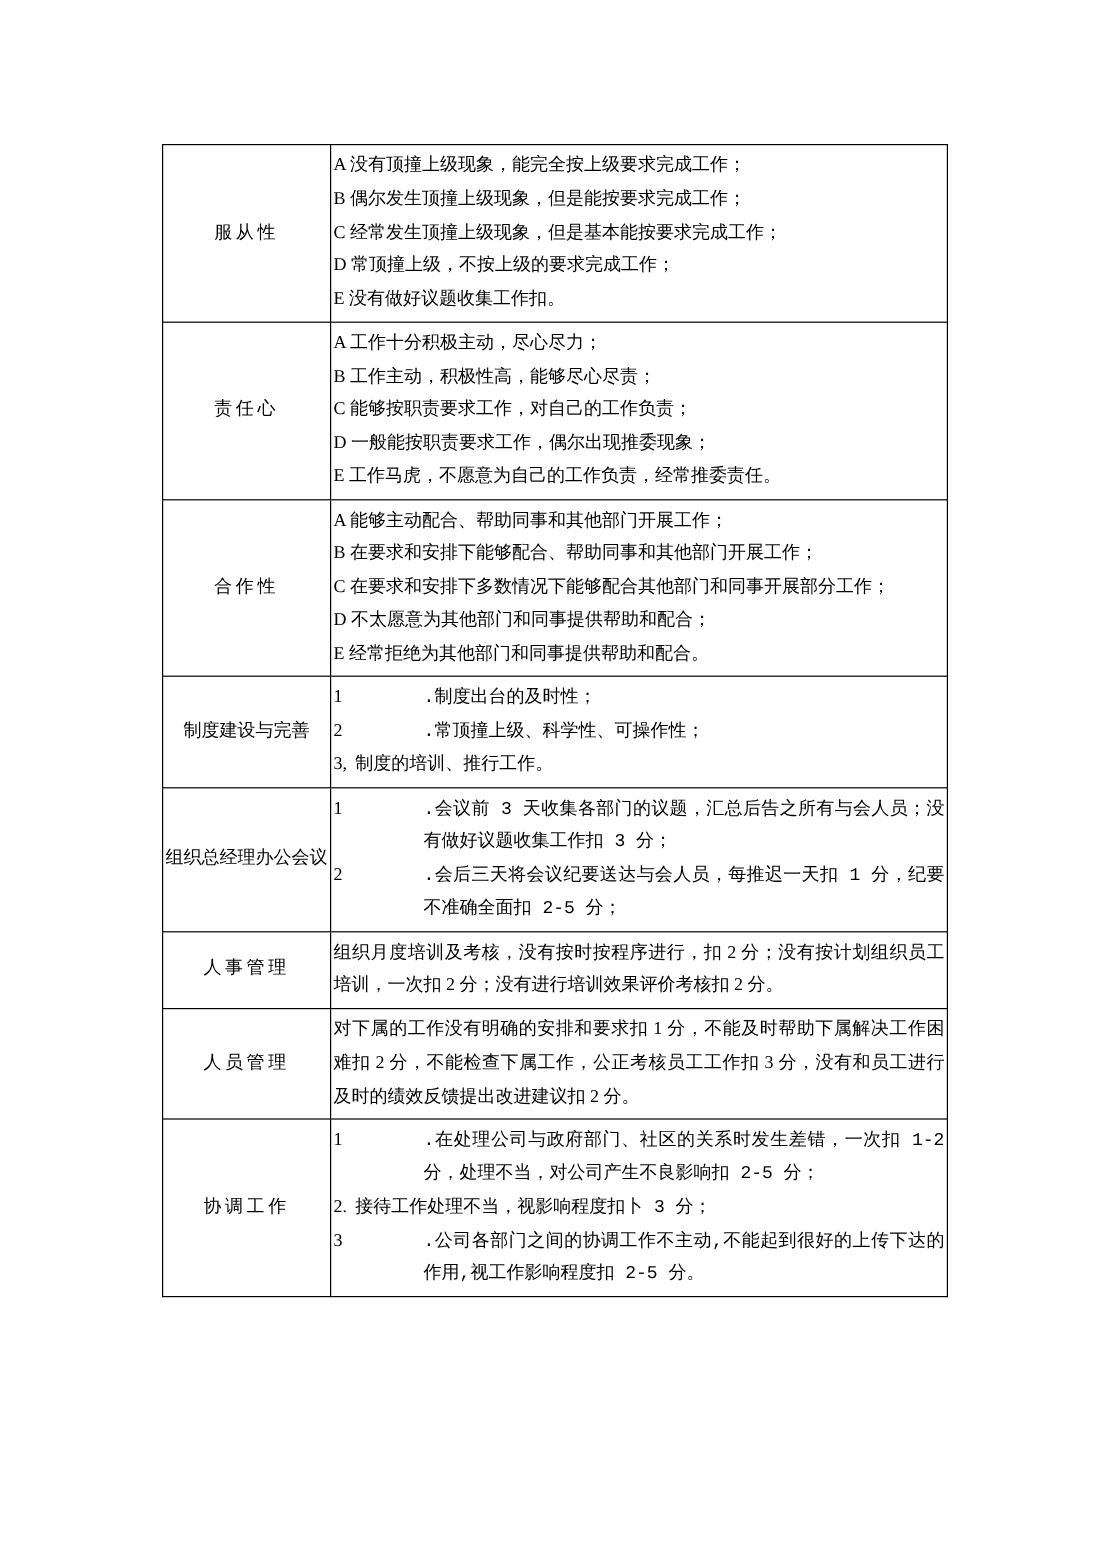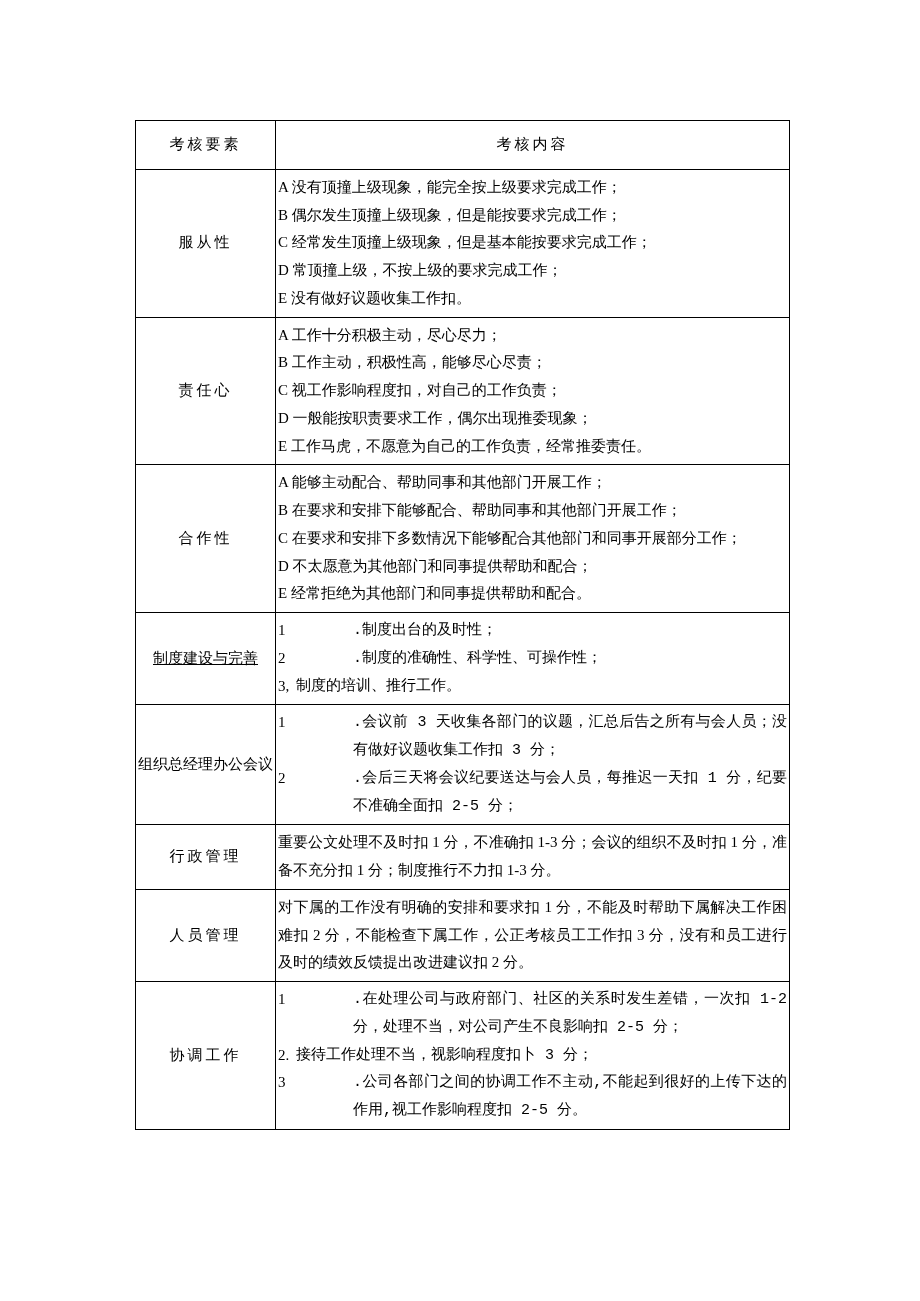--- a/index.html
+++ b/index.html
@@ -59,71 +59,67 @@
     }
     .list-item-tight .list-num {
       min-width: 18px;
     }
   </style>
 </head>
 <body>
 
 <table>
   <tbody>
-      <tr>
-    <td class="label header">考核要素</td>
-    <td class="content header" style="text-align:center;">考核内容</td>
-  </tr>
 
 
   <tr>
     <td class="label">服从性</td>
     <td class="content">
       <span class="line">A 没有顶撞上级现象，能完全按上级要求完成工作；</span>
       <span class="line">B 偶尔发生顶撞上级现象，但是能按要求完成工作；</span>
       <span class="line">C 经常发生顶撞上级现象，但是基本能按要求完成工作；</span>
       <span class="line">D 常顶撞上级，不按上级的要求完成工作；</span>
       <span class="line">E 没有做好议题收集工作扣。</span>
     </td>
   </tr>
 
   <tr>
     <td class="label">责任心</td>
     <td class="content" style="border-top: none; margin-left: 40px;">
       <span class="line">A 工作十分积极主动，尽心尽力；</span>
       <span class="line">B 工作主动，积极性高，能够尽心尽责；</span>
-      <span class="line">C 视工作影响程度扣，对自己的工作负责；</span>
+      <span class="line">C 能够按职责要求工作，对自己的工作负责；</span>
       <span class="line">D 一般能按职责要求工作，偶尔出现推委现象；</span>
       <span class="line">E 工作马虎，不愿意为自己的工作负责，经常推委责任。</span>
     </td>
   </tr>
 
   <tr>
     <td class="label">合作性</td>
     <td class="content">
       <span class="line"></span>
       <span class="line">A 能够主动配合、帮助同事和其他部门开展工作；</span>
       <span class="line">B 在要求和安排下能够配合、帮助同事和其他部门开展工作；</span>
       <span class="line">C 在要求和安排下多数情况下能够配合其他部门和同事开展部分工作；</span>
       <span class="line">D 不太愿意为其他部门和同事提供帮助和配合；</span>
       <span class="line">E 经常拒绝为其他部门和同事提供帮助和配合。</span>
     </td>
   </tr>
 
   <tr>
-    <td class="label" style="letter-spacing:0;text-decoration:underline;">制度建设与完善</td>
+    <td class="label" style="letter-spacing:0;">制度建设与完善</td>
     <td class="content">
       <div class="indent-list">
         <div class="list-item">
           <span class="list-num">1</span>
           <span class="list-text">.制度出台的及时性；</span>
         </div>
         <div class="list-item">
           <span class="list-num">2</span>
-          <span class="list-text">.制度的准确性、科学性、可操作性；</span>
+          <span class="list-text">.常顶撞上级、科学性、可操作性；</span>
         </div>
         <div class="list-item list-item-tight">
           <span class="list-num">3,</span>
           <span class="list-text">制度的培训、推行工作。</span>
         </div>
       </div>
     </td>
   </tr>
 
   <tr>
@@ -135,27 +131,27 @@
           <span class="list-text">.会议前 3 天收集各部门的议题，汇总后告之所有与会人员；没有做好议题收集工作扣 3 分；</span>
         </div>
         <div class="list-item">
           <span class="list-num">2</span>
           <span class="list-text">.会后三天将会议纪要送达与会人员，每推迟一天扣 1 分，纪要不准确全面扣 2-5 分；</span>
         </div>
       </div>
     </td>
   </tr>
 
-
   <tr>
-    <td class="label">行政管理</td>
+    <td class="label">人事管理</td>
     <td class="content">
-      <span class="line">重要公文处理不及时扣 1 分，不准确扣 1-3 分；会议的组织不及时扣 1 分，准备不充分扣 1 分；制度推行不力扣 1-3 分。</span>
+      <span class="line">组织月度培训及考核，没有按时按程序进行，扣 2 分；没有按计划组织员工培训，一次扣 2 分；没有进行培训效果评价考核扣 2 分。</span>
     </td>
   </tr>
+
 
   <tr>
     <td class="label">人员管理</td>
     <td class="content">
       <span class="line">对下属的工作没有明确的安排和要求扣 1 分，不能及时帮助下属解决工作困难扣 2 分，不能检查下属工作，公正考核员工工作扣 3 分，没有和员工进行及时的绩效反馈提出改进建议扣 2 分。</span>
     </td>
   </tr>
 
   <tr>
     <td class="label">协调工作</td>

